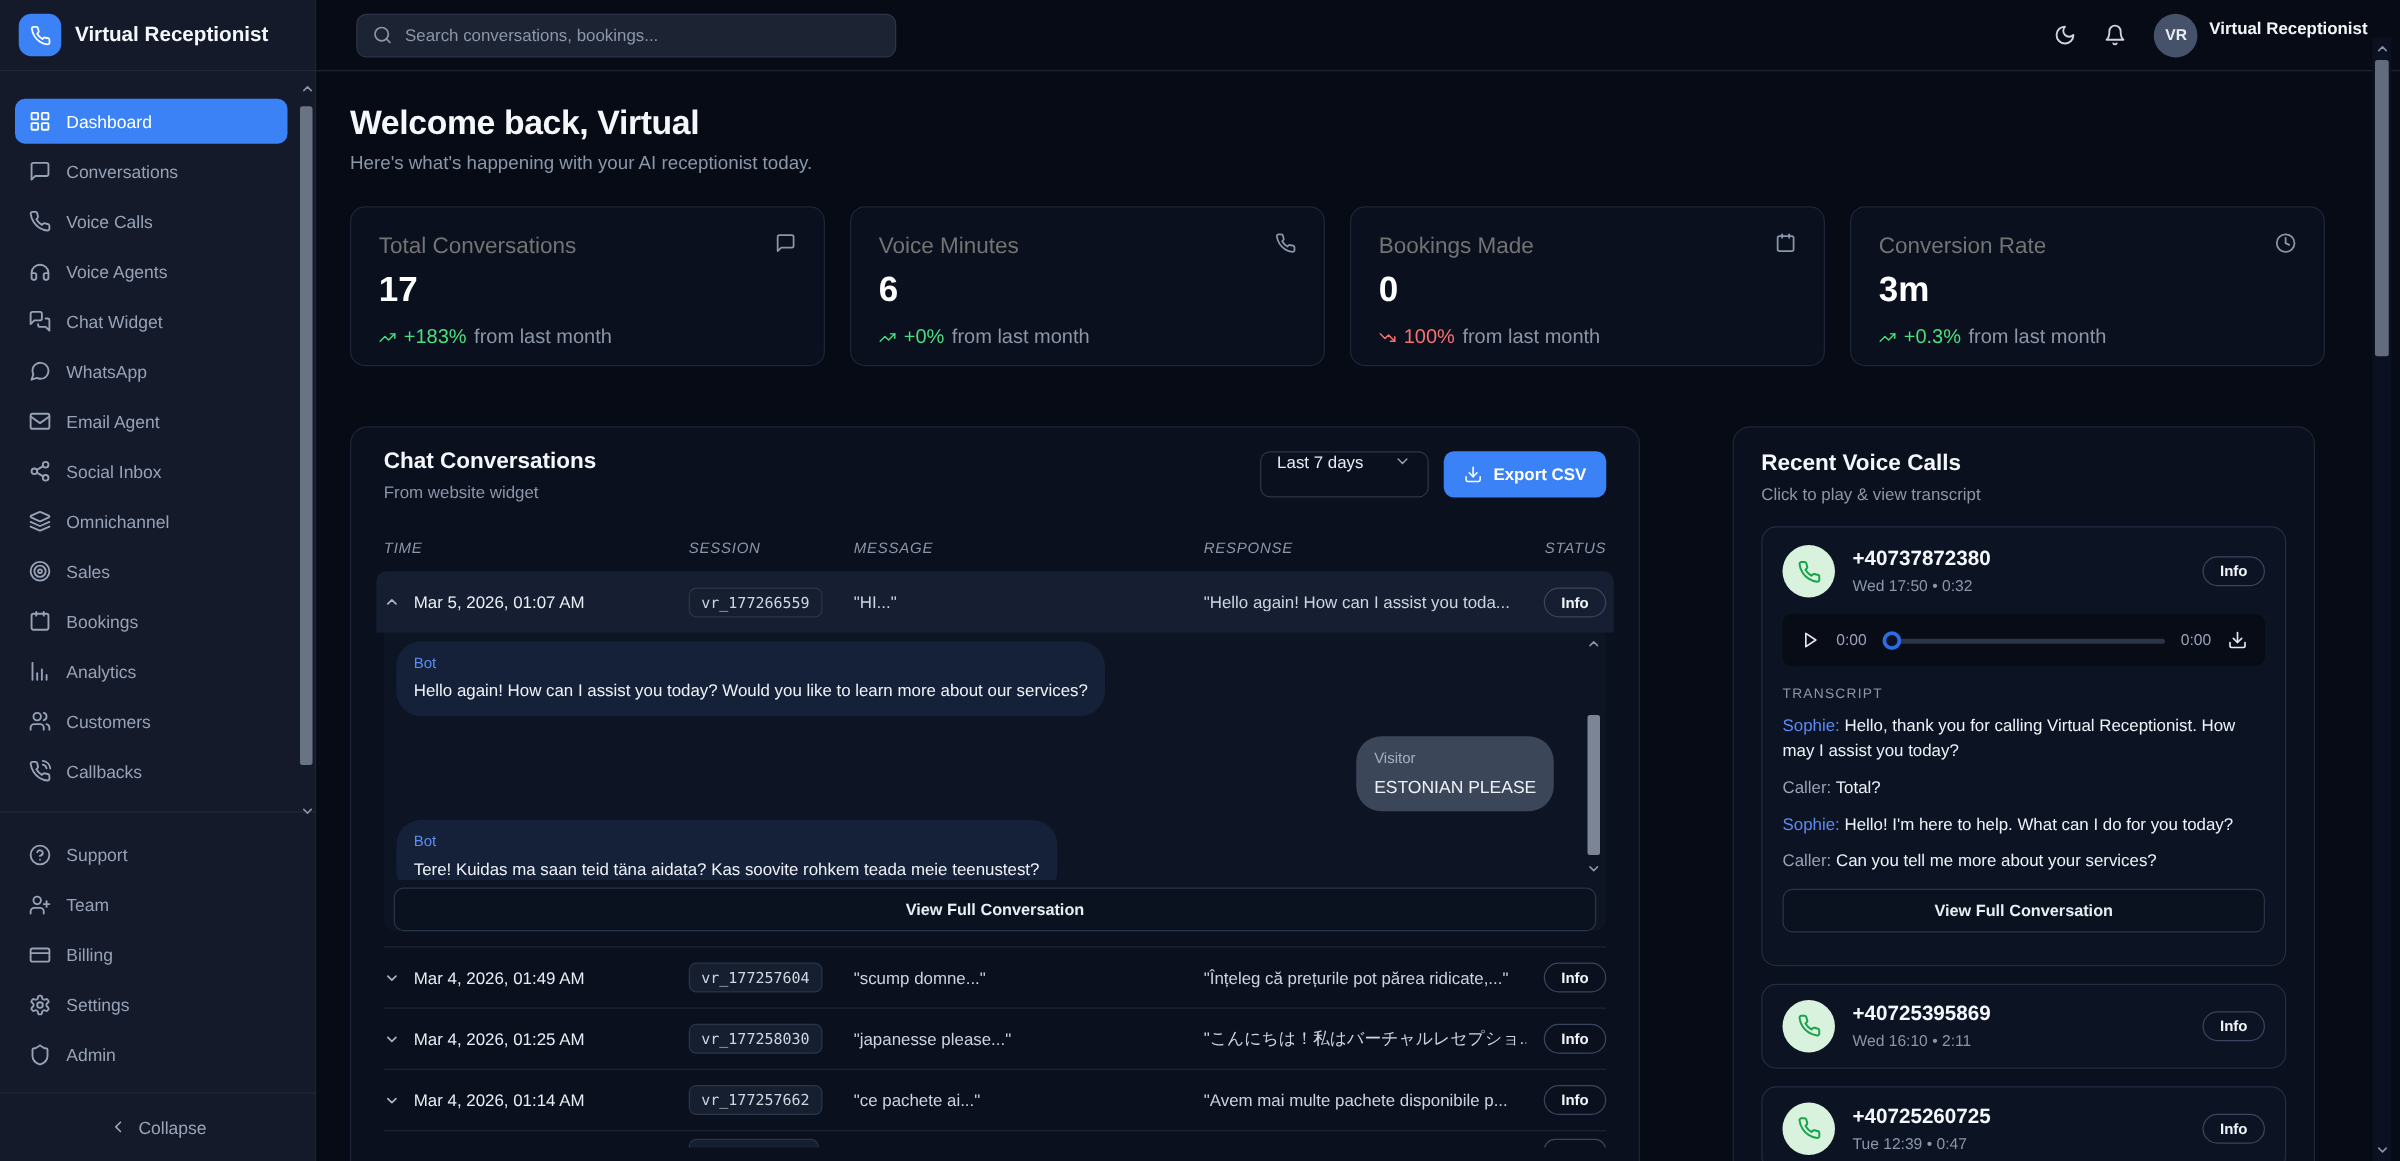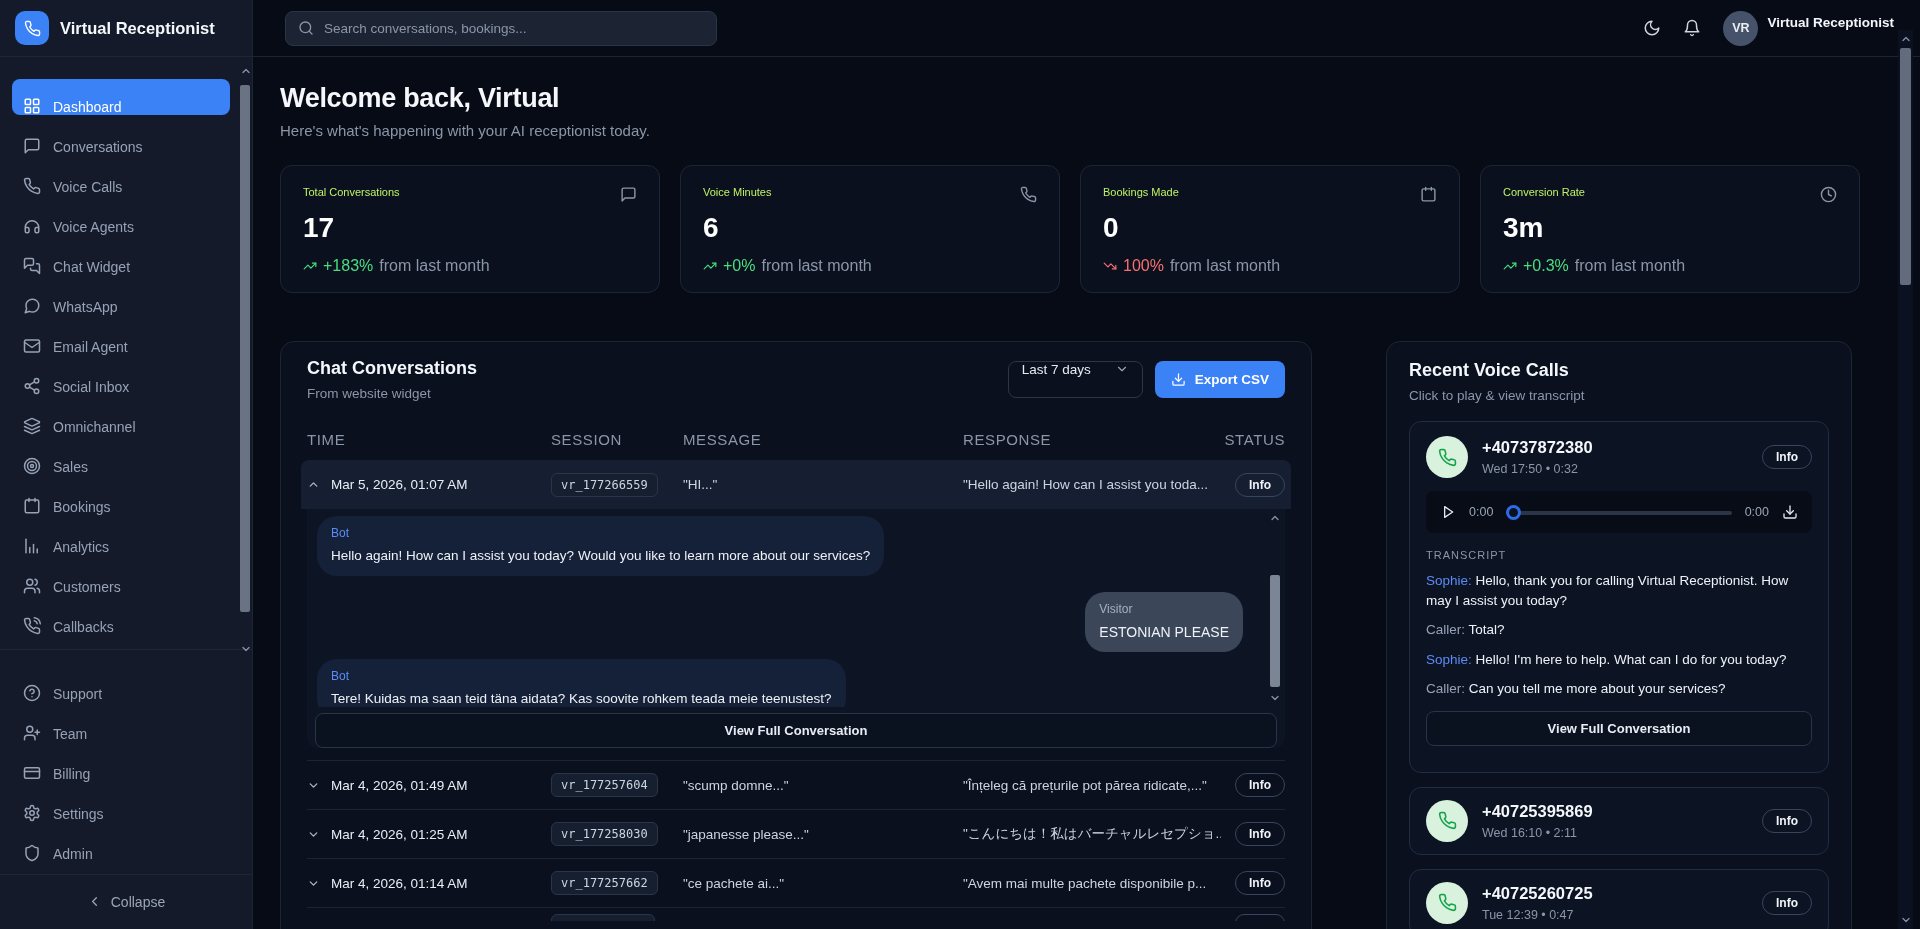--- a/index.html
+++ b/index.html
@@ -9,21 +9,21 @@
 
   
   .sidebar { width:253px; flex-shrink:0; background:#141a2a; border-right:1px solid #1f2737;
     display:flex; flex-direction:column; position:relative; }
   .logo-row { height:57px; display:flex; align-items:center; gap:11px; padding:0 15px;
     border-bottom:1px solid #1f2737; flex-shrink:0; }
   .logo-badge { width:34px; height:34px; border-radius:10px; background:#3b82f6;
     display:flex; align-items:center; justify-content:center; color:#fff; flex-shrink:0; }
   .logo-title { font-size:16.5px; font-weight:bold; color:#f4f7fb; }
   .nav { padding:22px 22px 8px 12px; display:flex; flex-direction:column; }
-  .nav-item { display:flex; align-items:flex-end; gap:12px; height:36px; margin-bottom:4px;
+  .nav-item { display:flex; align-items:center; gap:12px; height:36px; margin-bottom:4px;
     padding:0 11px; border-radius:8px; color:#97a2b6; font-size:14px; cursor:pointer; }
   .nav-item.active { background:#3b82f6; color:#fff; }
   .nav-item .ic { width:18px; height:18px; flex-shrink:0; }
   .side-divider { height:1px; background:#1f2737; margin:2px 0; }
   .nav.secondary { padding-top:14px; }
   .collapse-row { margin-top:auto; border-top:1px solid #1f2737; height:62px; display:flex;
     align-items:center; justify-content:center; gap:9px; color:#9aa5b8; font-size:14px; cursor:pointer; }
   .collapse-row .ic { width:15px; height:15px; }
 
   
@@ -54,21 +54,21 @@
 
   .content { height:872px; padding:26px 60px 0 27px; overflow:hidden; }
   .h1 { font-size:27px; font-weight:800; color:#f5f7fa; letter-spacing:-0.3px; }
   .h1-sub { margin-top:8px; font-size:15px; color:#8b96a9; }
 
   
   .stats { display:grid; grid-template-columns:repeat(4,1fr); gap:20px; margin-top:26px; }
   .stat-card { background:#0a101d; border:1px solid #1d2637; border-radius:12px;
     padding:20px 22px; height:128px; }
   .stat-top { display:flex; justify-content:space-between; align-items:flex-start; }
-  .stat-label { font-size:11px; color:#bef264; }
+  .stat-label { font-size:18px; color:#737373; }
   .stat-top .ic { width:17px; height:17px; color:#8b96a9; }
   .stat-value { margin-top:9px; font-size:28px; font-weight:800; color:#fff; }
   .stat-delta { margin-top:13px; font-size:16px; color:#8b96a9; display:flex; align-items:center; gap:6px; }
   .stat-delta .ic { width:14px; height:14px; }
   .up { color:#4ade80; } .down { color:#f87171; }
 
   
   .panels { display:grid; grid-template-columns:1032px 466px; gap:74px; margin-top:48px; align-items:start; }
   .panel { background:#0a101d; border:1px solid #1d2637; border-radius:14px; }
   .chat-panel { padding:16px 26px 0; height:640px; overflow:hidden; }
@@ -80,21 +80,21 @@
   .select { height:37px; border:1px solid #2c3648; border-radius:8px; background:transparent;
     display:flex; align-items:flex-start; gap:24px; padding:0 13px; font-size:13.5px; color:#e7ecf3; cursor:pointer; }
   .select .ic { width:14px; height:14px; color:#9aa5b8; }
   .btn-primary { height:37px; background:#3b82f6; border:none; border-radius:8px; color:#fff;
     font-weight:600; font-size:13.5px; display:flex; align-items:center; gap:9px; padding:0 16px;
     cursor:pointer; font-family:inherit; }
   .btn-primary .ic { width:15px; height:15px; }
 
   
   .tgrid { display:grid; grid-template-columns:244px 132px 280px 1fr 64px; align-items:center; }
-  .table-head { margin-top:30px; padding-bottom:12px; font-size:15px; color:#8b96a9; letter-spacing:0.6px; }
+  .table-head { margin-top:30px; padding-bottom:12px; font-size:12px; color:#8b96a9; letter-spacing:0.6px;font-style:italic; }
   .th-status { text-align:right; }
   .t-row { height:49px; font-size:13.5px; }
   .t-row.plain { border-top:1px solid #1b2434; }
   .cell-time { display:flex; align-items:center; gap:11px; color:#e9eef5; font-weight:500; }
   .cell-time .ic { width:13px; height:13px; color:#aab4c5; stroke-width:2.5; }
   .badge { font-family:"DejaVu Sans Mono",monospace; font-size:12px; color:#cdd5e1;
     background:#161f30; border:1px solid #2b3548; border-radius:6px; padding:4px 9px; display:inline-block; }
   .cell-msg, .cell-resp { color:#ccd4e0; white-space:nowrap; overflow:hidden; padding-right:14px; }
   .pill { border:1.5px solid #39455e; border-radius:999px; padding:4px 13px; font-size:12px;
     font-weight:bold; color:#f0f4f9; display:inline-block; cursor:pointer; }

